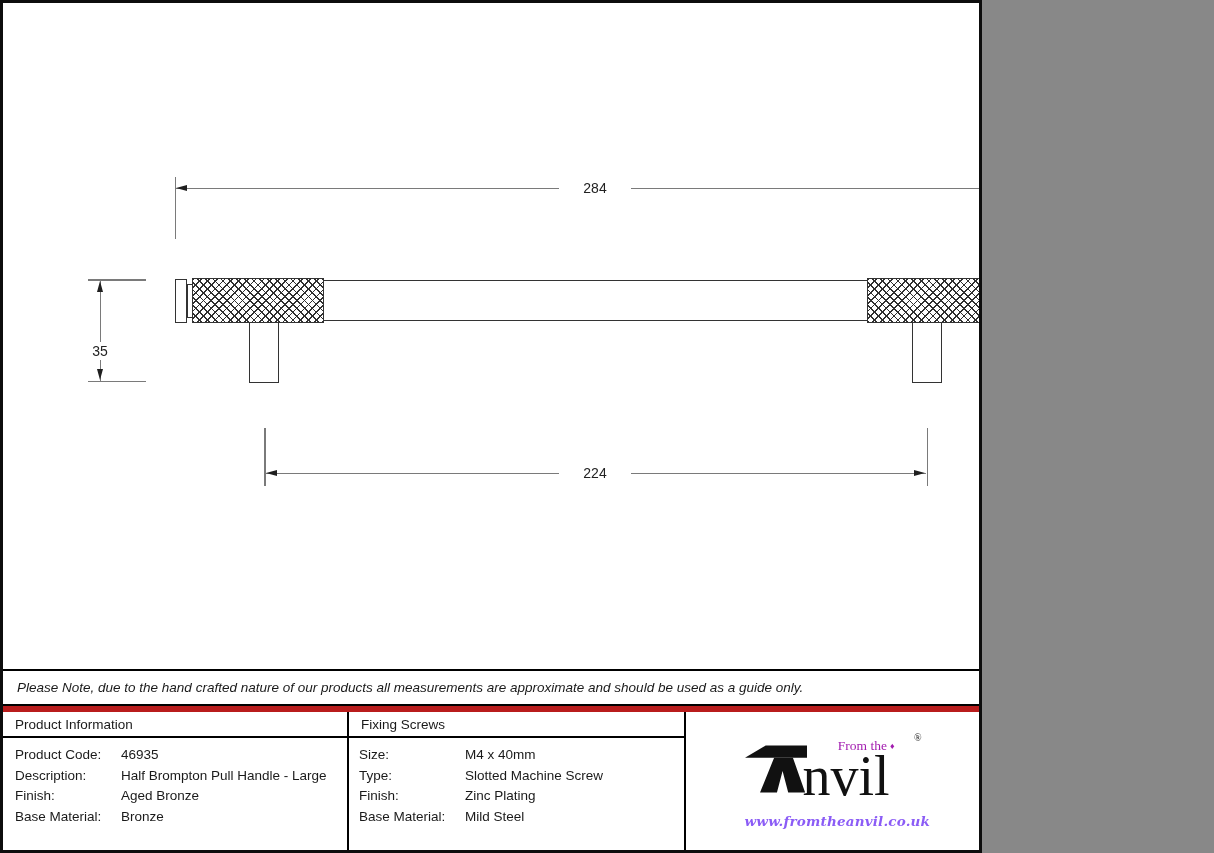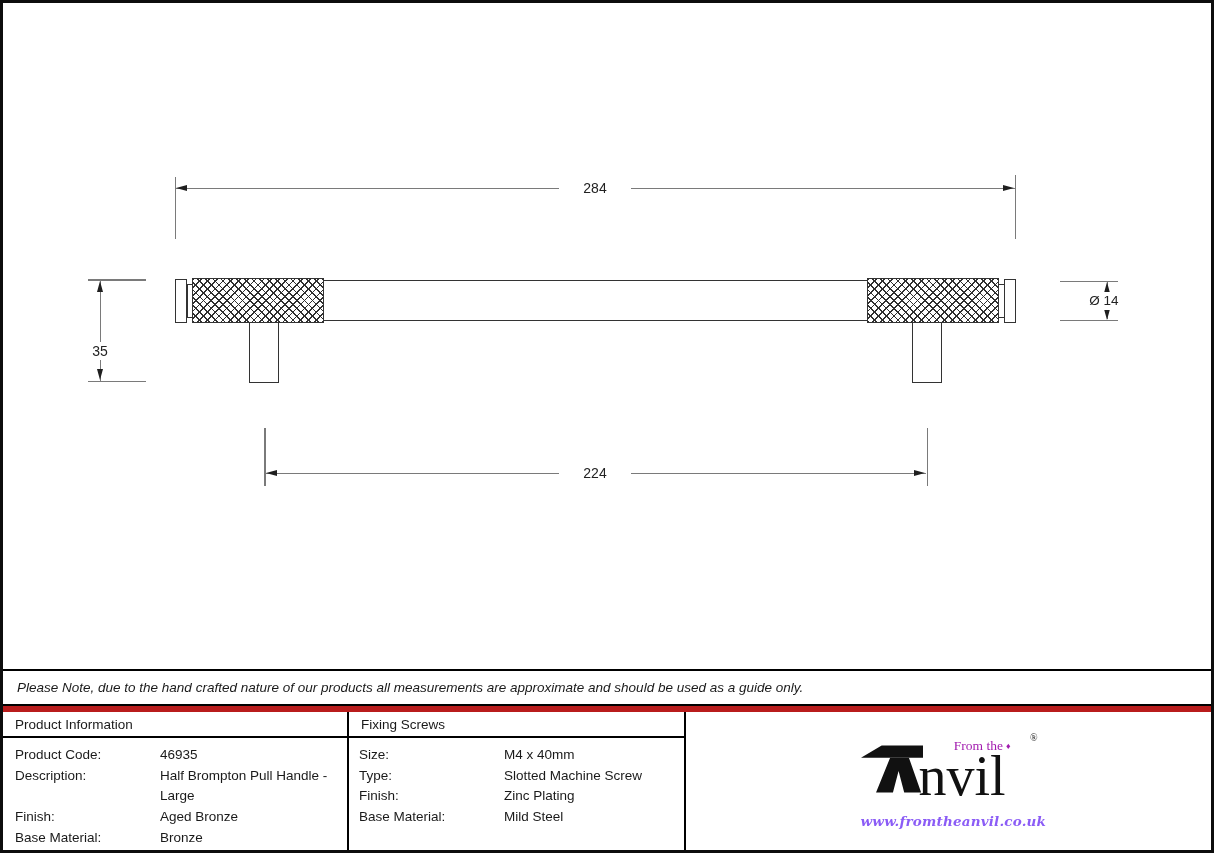--- a/index.html
+++ b/index.html
@@ -1,18 +1,18 @@
 <!DOCTYPE html>
 <html><head>
 <meta charset="utf-8">
 <style>
   html,body{margin:0;padding:0;background:#888;}
   .page{
     position:relative;
-    width:1214px;height:853px;
+    width:982px;height:853px;
     background:#fff;
     border:3px solid #0d0d0d;
     box-sizing:border-box;
     font-family:"Liberation Sans",sans-serif;
     color:#1a1a1a;
     overflow:hidden;
     padding-left:44px;
   }
   
   .hl{position:absolute;height:1.5px;background:#7a7a7a;}
@@ -51,21 +51,21 @@
   .col{position:relative;box-sizing:border-box;border-right:2px solid #000;}
   .col.c1{width:346px;}
   .col.c2{width:320px;}
   .col.c3{width:337px;}
   .col.c4{flex:1;border-right:none;display:flex;align-items:center;justify-content:center;}
   .col-header{
     height:26px;border-bottom:2px solid #000;box-sizing:border-box;
     display:flex;align-items:center;padding-left:12px;font-size:13.5px;
   }
   .col-body{padding:7px 6px 0 12px;font-size:13.5px;line-height:20.7px;}
-  .kv{display:flex;gap:39px;}
+  .kv{display:flex;}
   .kv .k{width:106px;flex:none;}
   
   .logo{position:relative;width:176px;text-align:center;}
   .logo-top{position:relative;height:64px;}
   .anvil-svg{position:absolute;left:0px;bottom:2px;width:62px;height:54px;}
   .logo-nvil{
     position:absolute;left:58px;bottom:-4px;
     font-family:"Liberation Serif",serif;font-size:56px;line-height:52px;
     color:#111;letter-spacing:0px;
   }

